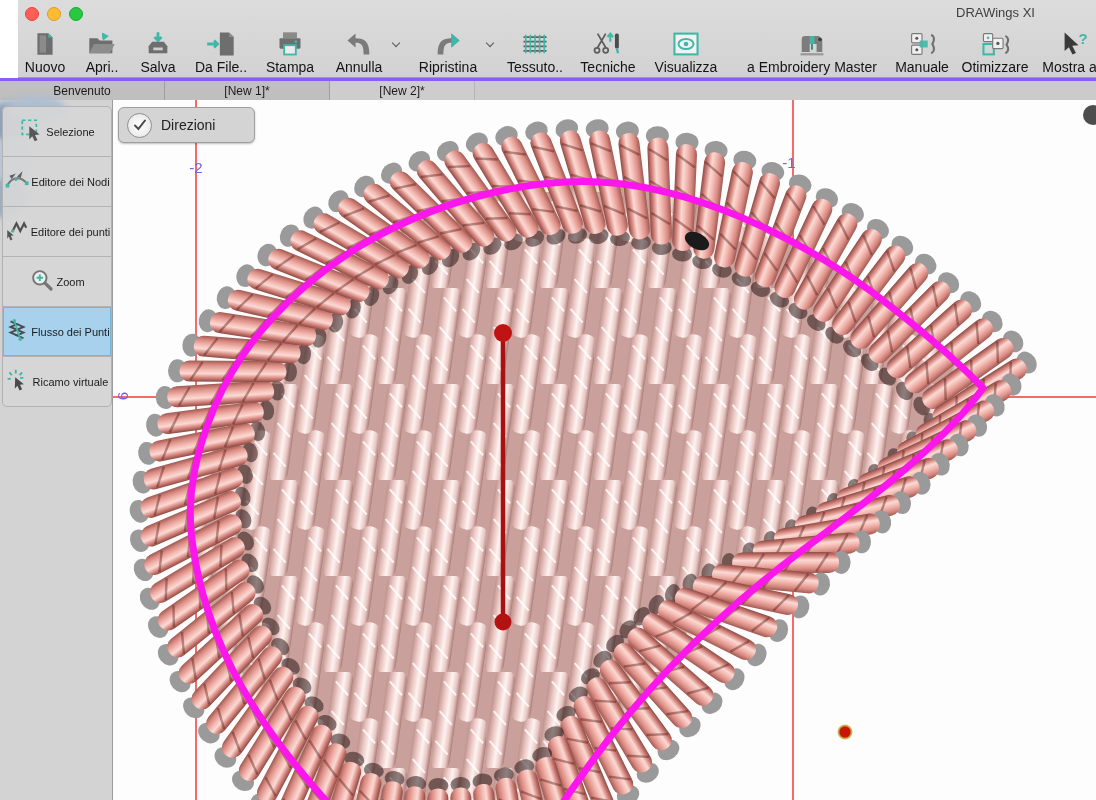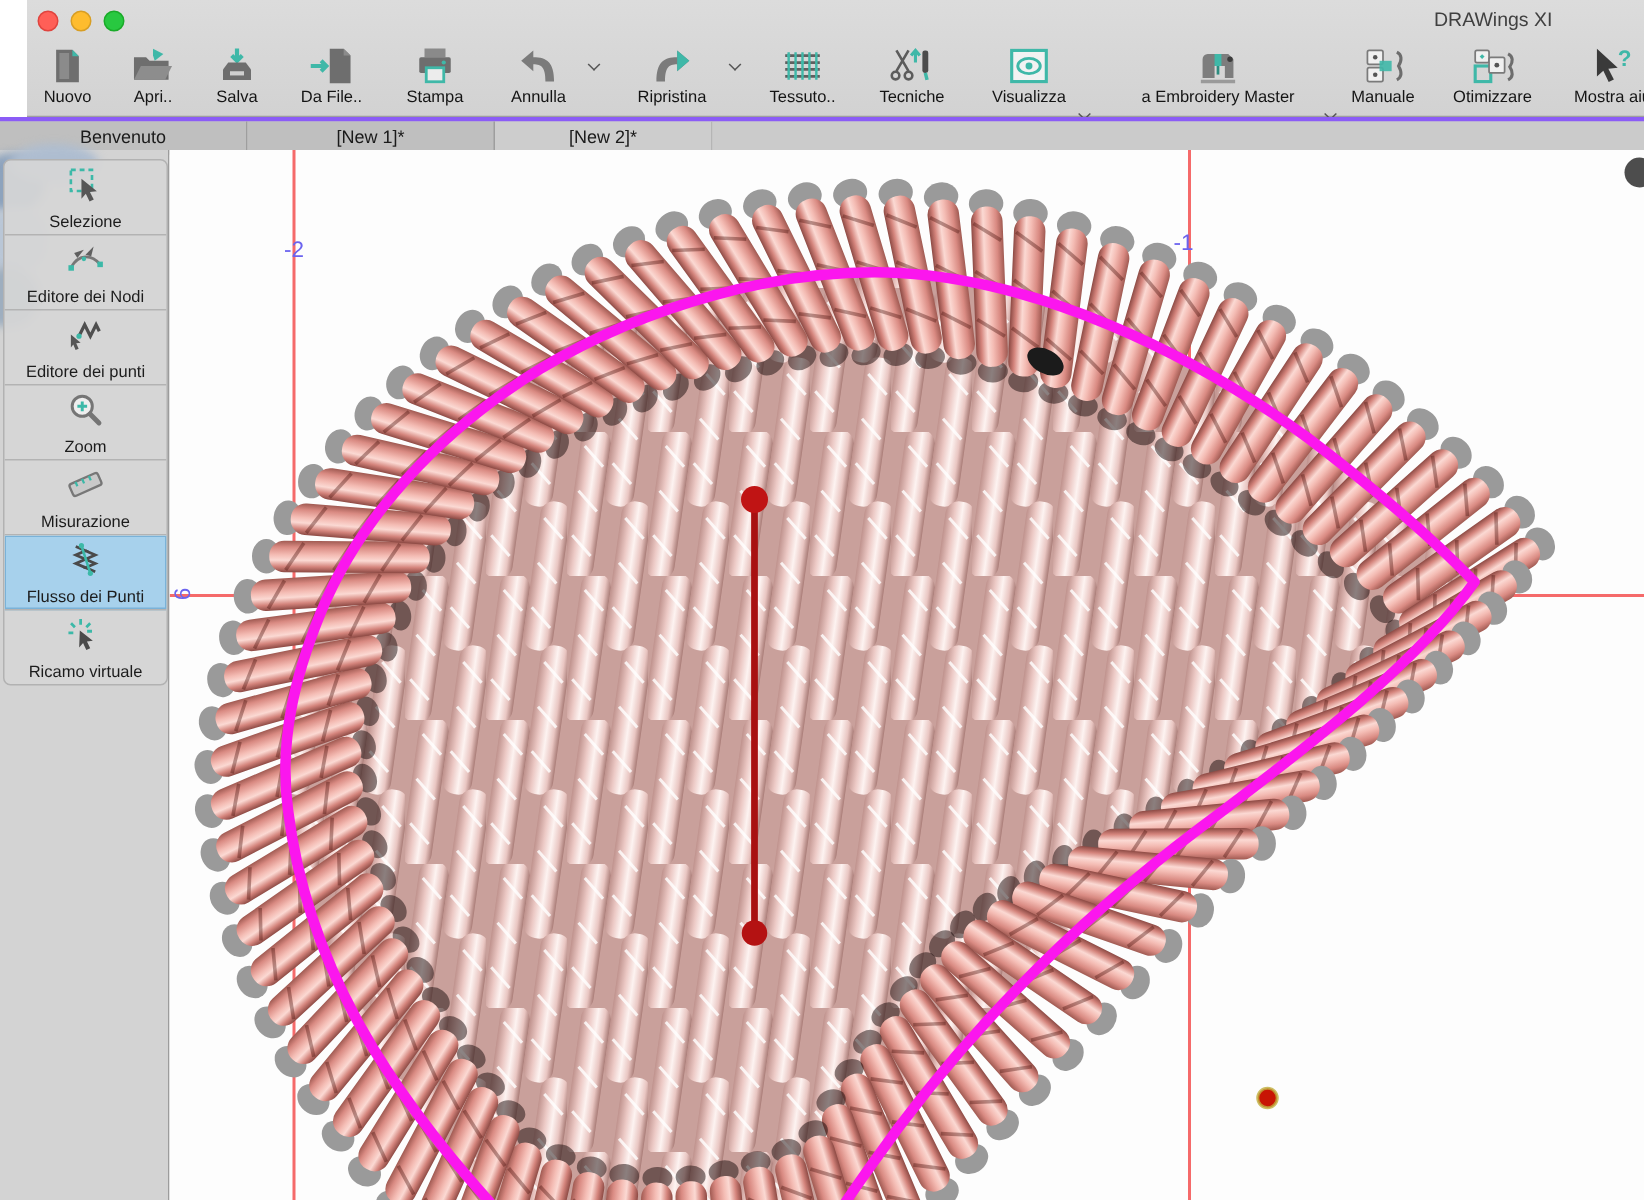--- a/index.html
+++ b/index.html
@@ -13,21 +13,21 @@
   .light{width:12px;height:12px;border-radius:50%;}
   .light.red{background:#ff5f57;border:1px solid #e0443e;}
   .light.yellow{background:#febc2e;border:1px solid #d89e24;}
   .light.green{background:#28c840;border:1px solid #1aab29;}
   .win-title{position:absolute;left:938px;top:5px;font-size:13px;color:#404040;}
   .toolbar{position:absolute;left:0;top:26px;width:1096px;height:51px;display:flex;
            align-items:flex-start;padding-left:4px;}
   .tb{position:relative;flex:0 0 auto;display:flex;flex-direction:column;align-items:center;
       padding:2px 0 0 0;cursor:default;}
   .tb .ticon{height:30px;display:flex;align-items:flex-end;justify-content:center;}
-  .tb .tlabel{font-size:11px;color:#141414;margin-top:1px;white-space:nowrap;}
+  .tb .tlabel{font-size:14px;color:#141414;margin-top:1px;white-space:nowrap;}
   .chev{width:9px;height:9px;position:relative;display:inline-block;}
   .chev:before{content:"";position:absolute;left:1px;top:2px;width:5px;height:5px;
                border-right:1.6px solid #555;border-bottom:1.6px solid #555;transform:rotate(45deg);}
   .chev.side{position:absolute;right:-13px;top:12px;}
   .chev.below{position:absolute;right:-4px;bottom:-9px;}
   
   .tb:nth-child(1){width:46px;}
   .tb:nth-child(2){width:52px;margin-left:8px;text-align:right;}
   .tb:nth-child(3){width:48px;margin-left:6px;}
   .tb:nth-child(4){width:62px;margin-left:8px;}
@@ -50,21 +50,21 @@
   .tab.t1{width:165px;}
   .tab.active{background:#cdcdcd;border-right:1px solid #b5b5b5;width:145px;}
   .tab-fill{flex:1;background:#cbcbcb;}
   
   .main{position:absolute;left:0;top:100px;width:1096px;height:700px;}
   .sidebar{position:absolute;left:0;top:0;width:113px;height:700px;background:#d3d3d3;
            border-right:1px solid #9c9c9c;box-sizing:border-box;}
   .blob{position:absolute;border-radius:50%;filter:blur(3px);}
   .toolbox{position:absolute;left:2px;top:6px;width:108px;border:1px solid #b2b2b2;
            border-radius:5px;background:rgba(214,214,214,.92);overflow:hidden;}
-  .cell{height:49px;border-bottom:1px solid #b3b3b3;display:flex;flex-direction:column;
+  .cell{height:49px;border-bottom:1px solid #b3b3b3;display:flex;flex-direction:row;
         align-items:center;justify-content:center;gap:1px;cursor:default;}
   .cell:last-child{border-bottom:none;}
   .cell .clabel{font-size:11px;color:#1c1c1c;white-space:nowrap;}
   .cell.sel{background:#a7d1ec;box-shadow:inset 0 0 0 1px #7ab2d8;}
   
   .canvas{position:absolute;left:113px;top:0;width:983px;height:700px;background:#fdfdfd;overflow:hidden;}
   .canvas svg.scene{position:absolute;left:0;top:0;}
   .dir-btn{position:absolute;left:5px;top:7px;width:137px;height:36px;background:#d4d4d4;
            border:1px solid #9e9e9e;border-radius:6px;box-shadow:0 1px 2px rgba(0,0,0,.25);
            display:flex;align-items:center;gap:9px;padding-left:8px;box-sizing:border-box;}
@@ -325,31 +325,20 @@
           <span>
             <svg width="26" height="26" viewBox="0 0 24 24">
                 <circle cx="10" cy="10" r="6.2" fill="#eee" stroke="#757575" stroke-width="1.8"></circle>
                 <path d="M10 7v6M7 10h6" stroke="#3cb9a8" stroke-width="1.8"></path>
                 <path d="M14.8 14.8l5.5 5.5" stroke="#757575" stroke-width="3" stroke-linecap="round"></path>
               </svg>
           </span>
           <span class="clabel">Zoom</span>
         </div>
 
-        <div class="cell">
-          <span>
-            <svg width="26" height="26" viewBox="0 0 24 24">
-                <g transform="rotate(-24 12 12)">
-                  <rect x="2.5" y="8" width="19" height="8" rx="1.5" fill="#c9c9c9" stroke="#777" stroke-width="1.4"></rect>
-                  <path d="M7 8v3M11.5 8v3M16 8v3" stroke="#3cb9a8" stroke-width="1.4"></path>
-                </g>
-              </svg>
-          </span>
-          <span class="clabel">Misurazione</span>
-        </div>
 
         <div class="cell sel">
           <span>
             <svg width="26" height="26" viewBox="0 0 24 24">
                 <path d="M6 4l6 2.6L6 9.2l6 2.6-6 2.6 6 2.6" stroke="#4a4a4a" stroke-width="1.7" fill="none"></path>
                 <path d="M12 6.6l6 2.6-6 2.6 6 2.6-6 2.6 6 2.6" stroke="#4a4a4a" stroke-width="1.7" fill="none"></path>
                 <path d="M9.5 3.5L15 20.5" stroke="#3cb9a8" stroke-width="1.6"></path>
                 <circle cx="9.5" cy="3.5" r="1.6" fill="#3cb9a8"></circle>
                 <circle cx="15" cy="20.5" r="1.6" fill="#3cb9a8"></circle>
               </svg>
@@ -937,16 +926,24 @@
           <circle id="dir-dot-bottom" cx="503" cy="622" r="8.5" fill="#b41212"></circle>
         </g>
 
         <circle cx="845" cy="732" r="6.5" fill="#c81504" stroke="#bfae3c" stroke-width="2" stroke-opacity="0.8"></circle>
       </svg>
 
       <span class="grid-label" style="left: 83px; top: 67px; color: rgb(107, 99, 239);">-2</span>
       <span class="grid-label" style="left: 676px; top: 62px; color: rgb(107, 99, 239);">-1</span>
       <span class="grid-label rot" style="left: 9px; top: 296px; color: rgb(107, 99, 239);">6</span>
 
+      <div class="dir-btn">
+        <span class="check-circle">
+          <svg width="14" height="12" viewBox="0 0 14 12">
+              <path d="M2 6.5l3.4 3.4L12 1.5" stroke="#4a4a4a" stroke-width="2" fill="none" stroke-linecap="round"></path>
+            </svg>
+        </span>
+        <span class="dlabel">Direzioni</span>
+      </div>
     </div>
 
   </div>
 </div>
 
 </body></html>

